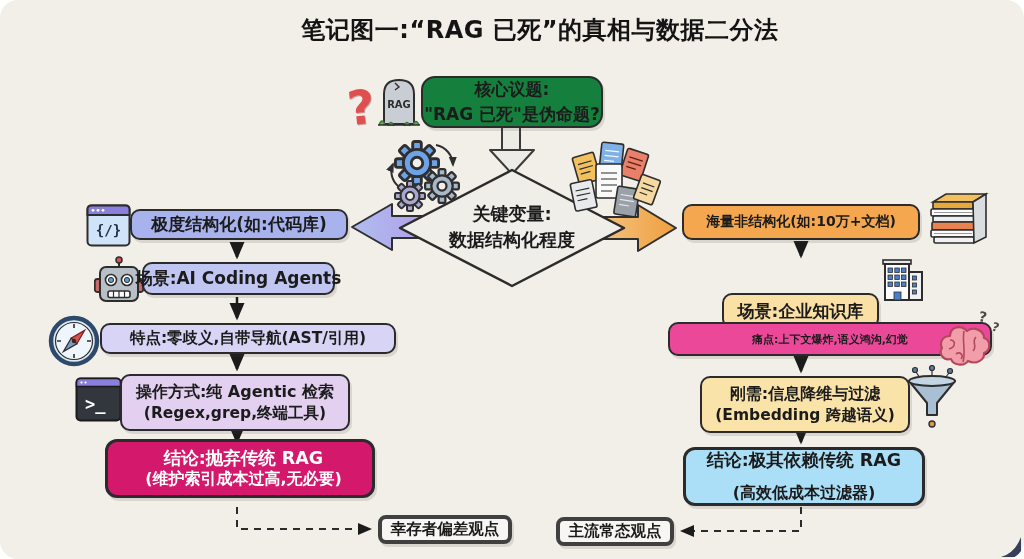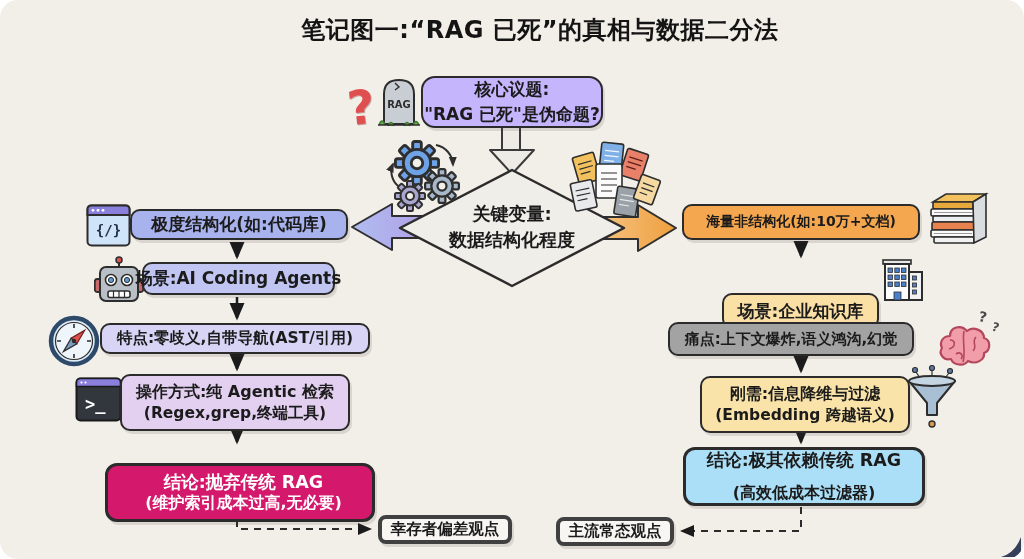--- a/index.html
+++ b/index.html
@@ -2,32 +2,32 @@
 <html><head>
 <meta charset="utf-8">
 <style>
   html,body{margin:0;padding:0;background:#ffffff;}
   body{font-family:"DejaVu Sans","Liberation Sans",sans-serif;}
   .canvas{position:relative;width:1024px;height:559px;background:#f2efe9;border-radius:18px;overflow:hidden;}
   .overlay{position:absolute;left:0;top:0;width:1024px;height:559px;}
   .title{position:absolute;top:14px;left:0;width:100%;text-align:center;font-size:24px;font-weight:700;color:#141414;margin:0;letter-spacing:.5px;padding-left:28px;}
   .box{position:absolute;display:flex;align-items:center;justify-content:center;border:2.5px solid #2b2b2b;border-radius:10px;font-weight:700;color:#1b1b1b;white-space:nowrap;box-shadow:2px 3px 0 rgba(80,70,60,.15);box-sizing:border-box;}
   .two{flex-direction:column;line-height:1.3;}
-  .topic{left:421px;top:76px;width:182px;height:52px;background:#c4b5fd;border-radius:14px;font-size:17px;flex-direction:column;line-height:1.45;}
+  .topic{left:421px;top:76px;width:182px;height:52px;background:#15803d;border-radius:14px;font-size:17px;flex-direction:column;line-height:1.45;}
   .diamond-label{position:absolute;left:402px;top:201px;width:220px;text-align:center;font-weight:700;font-size:18px;line-height:1.45;color:#1b1b1b;}
   .l1{left:130px;top:209px;width:218px;height:31px;background:#a8b2ec;font-size:17px;}
   .l2{left:142px;top:262px;width:193px;height:33px;background:#c0c6f1;font-size:17px;}
-  .l3{left:100px;top:323px;width:270px;height:31px;background:#d8d4f6;font-size:15.5px;}
+  .l3{left:100px;top:323px;width:296px;height:31px;background:#d8d4f6;font-size:15.5px;}
   .l4{left:120px;top:374px;width:230px;height:57px;background:#e3d0f0;font-size:16px;}
   .l4 .sub{font-size:15.5px;}
-  .l5{left:105px;top:463px;width:270px;height:59px;background:#d4196d;border-width:3px;border-radius:12px;color:#ffffff;font-size:17.5px;padding-left:7px;}
+  .l5{left:105px;top:439px;width:270px;height:59px;background:#d4196d;border-width:3px;border-radius:12px;color:#ffffff;font-size:17.5px;padding-left:7px;}
   .l5 .sub{font-size:16px;}
   .r1{left:682px;top:204px;width:238px;height:36px;background:#f4a74f;font-size:14px;}
   .r2{left:722px;top:261px;width:157px;height:36px;background:#fbe0a6;font-size:17px;margin-top:32px;}
-  .r3{left:668px;top:322px;width:246px;height:34px;background:#a3a3a3;font-size:15px;}
+  .r3{left:668px;top:322px;width:324px;height:34px;background:#ec4899;font-size:11px;}
   .r4{left:700px;top:376px;width:210px;height:57px;background:#fae3a8;font-size:16px;}
   .r4 .sub{font-size:15.5px;}
   .r5{left:683px;top:447px;width:242px;height:59px;background:#abdff7;border-width:3px;border-radius:12px;font-size:17.5px;gap:12px;}
   .r5 .sub{font-size:16px;}
   .tag{background:#f7f6f2;border:4px solid #404040;border-radius:8px;font-size:15.5px;}
   .tagL{left:378px;top:515px;width:134px;height:29px;}
   .tagR{left:556px;top:517px;width:118px;height:29px;}
   .icon{position:absolute;}
   .qmark{left:344px;top:78px;width:34px;height:58px;font-size:47px;font-weight:700;color:#e04f4f;transform:rotate(-6deg);display:flex;align-items:center;justify-content:center;text-shadow:1px 1px 0 rgba(120,20,20,.35);}
 </style>

